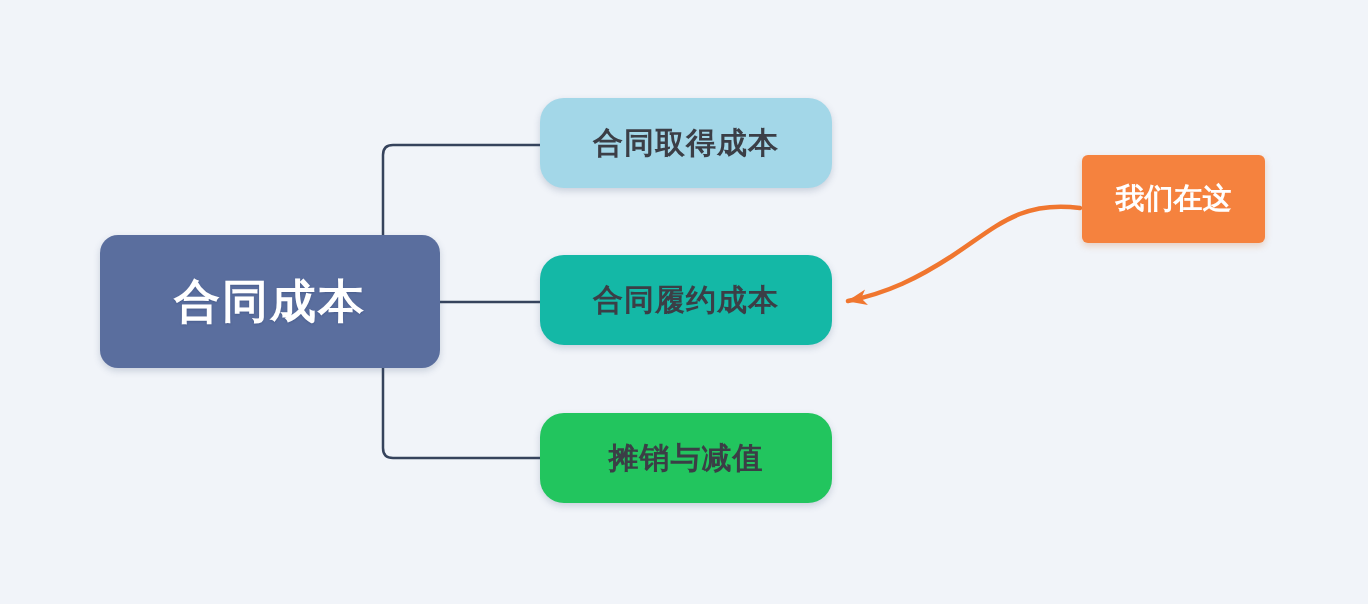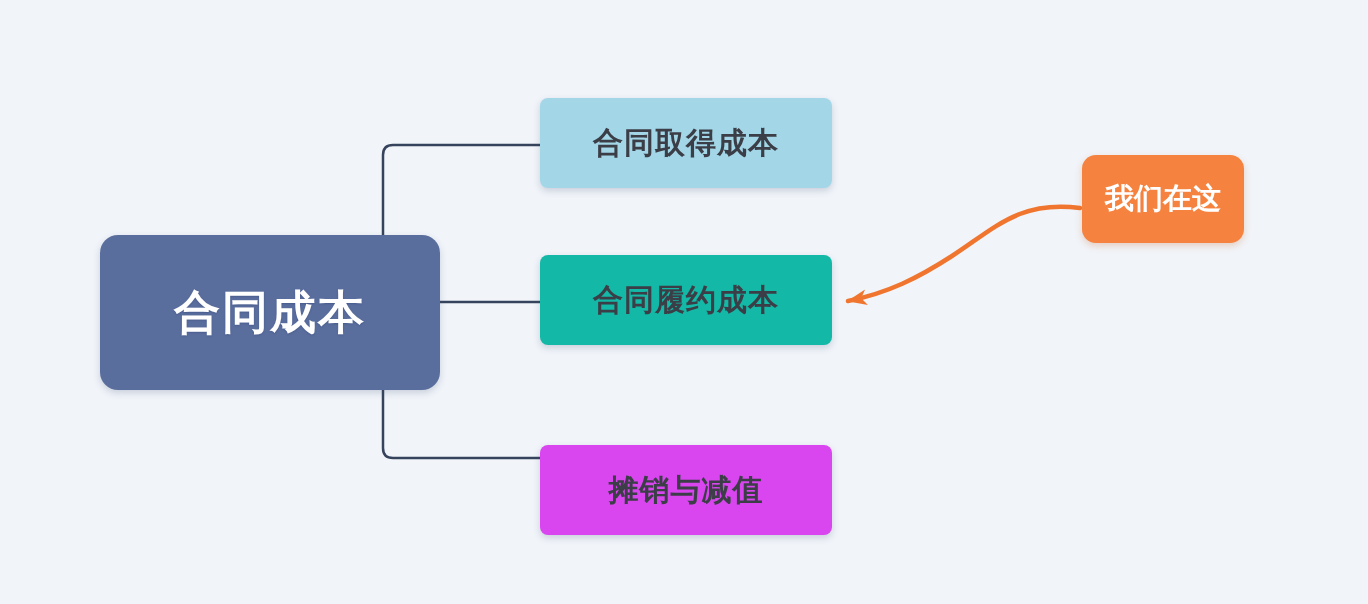--- a/index.html
+++ b/index.html
@@ -27,44 +27,44 @@
     justify-content: center;
     box-sizing: border-box;
     font-weight: bold;
     box-shadow: 0 3px 7px rgba(60, 80, 120, 0.22);
     cursor: default;
     white-space: nowrap;
   }
 
   .node-root {
     left: 100px; top: 235px;
-    width: 340px; height: 155px;
+    width: 340px; height: 133px;
     border-radius: 18px;
     font-size: 46px;
     letter-spacing: 2px;
     text-shadow: 0 1px 2px rgba(40,60,110,0.35);
   }
 
   .node-child {
     left: 540px;
     width: 292px; height: 90px;
-    border-radius: 8px;
+    border-radius: 24px;
     font-size: 30px;
     letter-spacing: 1px;
   }
 
   .node-child-0 { top: 98px; }
   .node-child-1 { top: 255px; }
   .node-child-2 { top: 413px; }
 
   .callout {
     position: absolute;
     left: 1082px; top: 155px;
-    width: 162px; height: 88px;
-    border-radius: 14px;
+    width: 183px; height: 88px;
+    border-radius: 6px;
     display: flex;
     align-items: center;
     justify-content: center;
     font-weight: bold;
     font-size: 29px;
     box-shadow: 0 3px 7px rgba(200, 100, 30, 0.25);
     white-space: nowrap;
   }
 </style>
 </head>
@@ -85,17 +85,17 @@
 
     <path d="M 1080 208 C 1020 200 995 228 952 256 C 918 278 888 293 848 301" fill="none" stroke-width="4.5" stroke-linecap="round" marker-end="url(#arrowhead)" stroke="#f0762f"></path>
   </svg>
 
   <div class="node node-root" style="background-color: rgb(90, 110, 158); color: rgb(255, 255, 255);">合同成本</div>
 
   <div class="node node-child node-child-0" style="background-color: rgb(163, 215, 232); color: rgb(59, 62, 70);">合同取得成本</div>
 
   <div class="node node-child node-child-1" style="background-color: #14b8a6; color: rgb(59, 62, 70);">合同履约成本</div>
 
-  <div class="node node-child node-child-2" style="background-color: #d946ef; color: rgb(59, 62, 70); margin-top: 32px;">摊销与减值</div>
+  <div class="node node-child node-child-2" style="background-color: #22c55e; color: rgb(59, 62, 70);">摊销与减值</div>
 
   <div class="callout" style="background-color: rgb(245, 130, 62); color: rgb(255, 255, 255);">我们在这</div>
 
 </div>
 
 </body></html>

